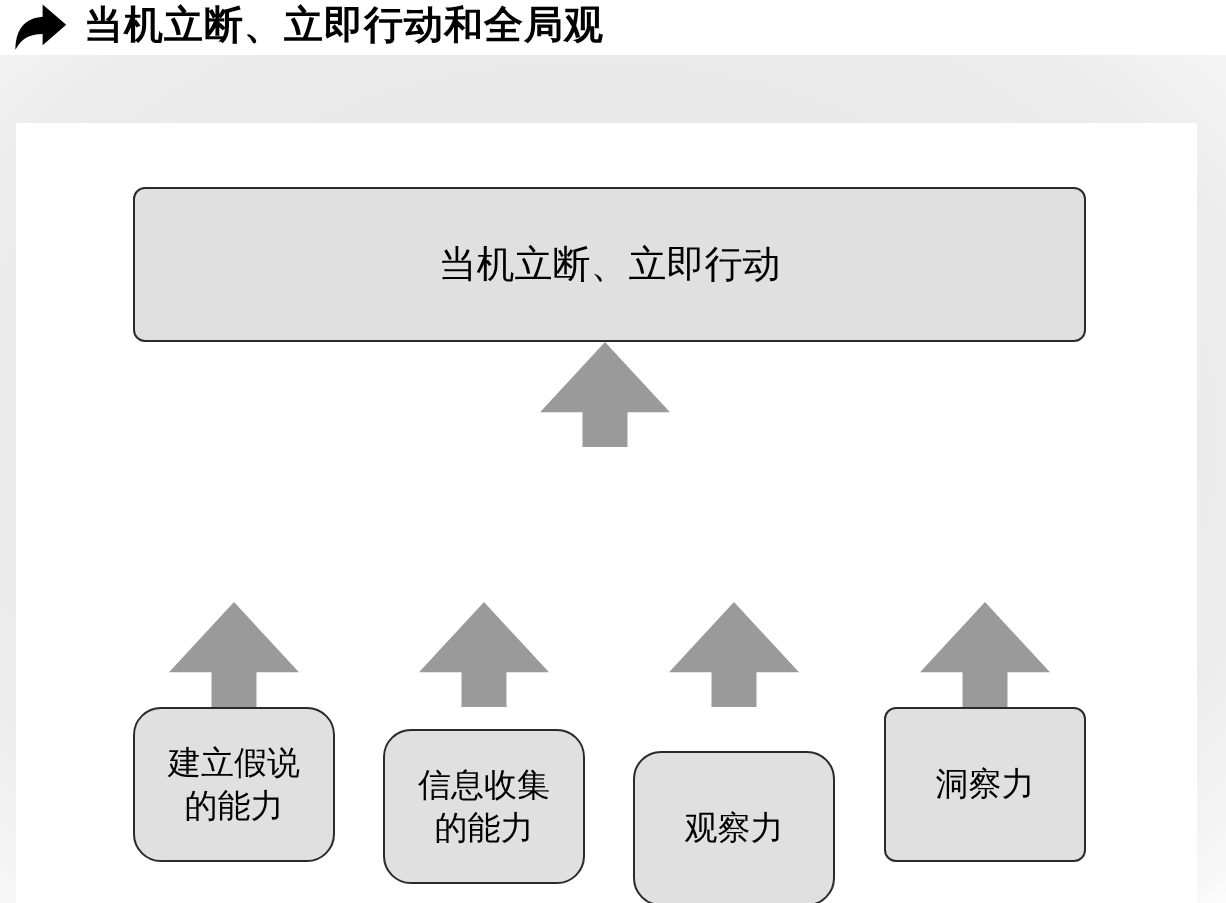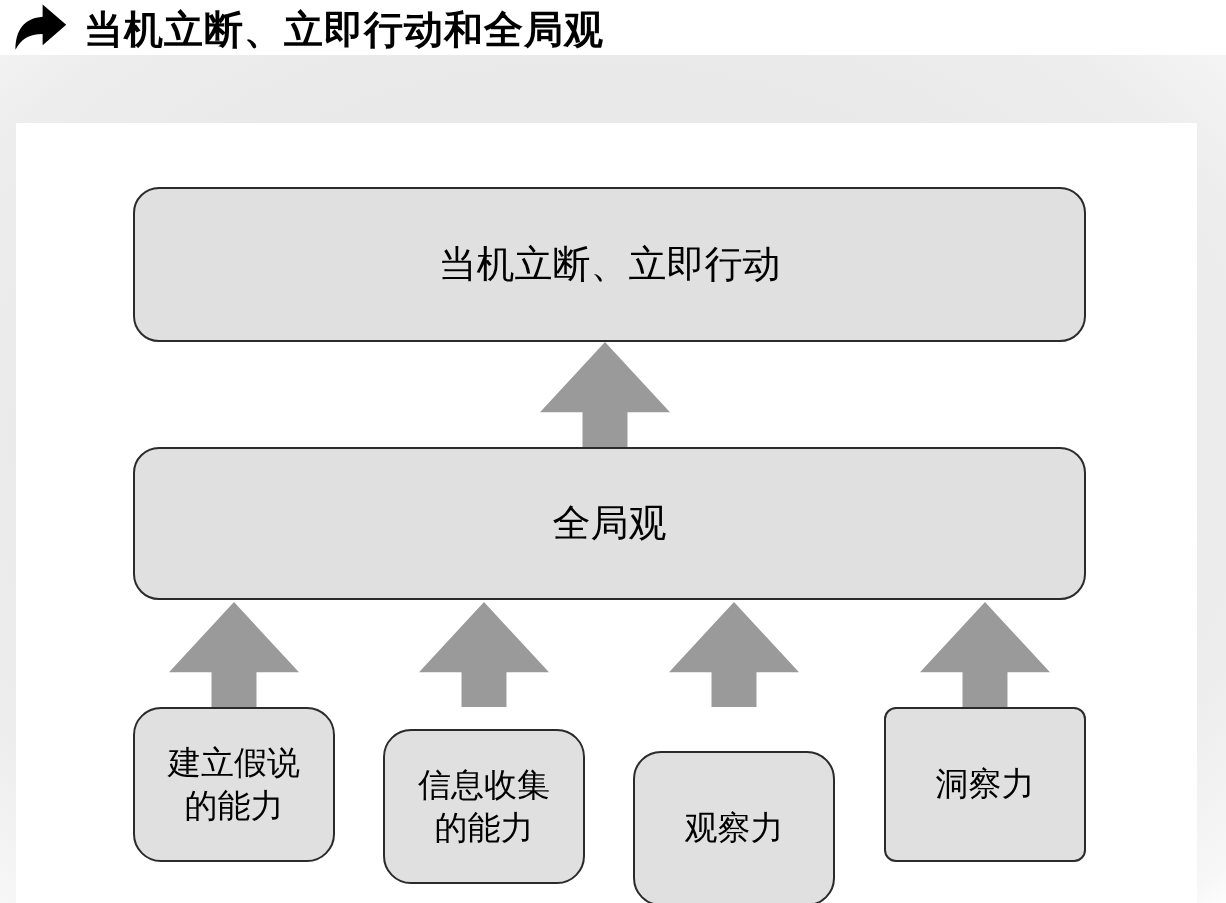--- a/index.html
+++ b/index.html
@@ -10,21 +10,21 @@
     height: 903px;
     background: #ffffff;
     overflow: hidden;
     font-family: "Liberation Serif", serif;
   }
   
   .title-bar {
     position: absolute;
     left: 10px; top: 2px;
     display: flex;
-    align-items: flex-end;
+    align-items: flex-start;
     gap: 16px;
   }
   .title-icon { width: 58px; height: 52px; flex: 0 0 auto; }
   .page-title {
     font-family: "Liberation Sans", sans-serif;
     font-weight: 700;
     font-size: 39px;
     color: var(--title-color, #000);
     letter-spacing: 1px;
     line-height: 1.2;
@@ -42,21 +42,21 @@
     position: absolute;
     left: 16px; top: 68px;
     width: 1181px; height: 805px;
     background: var(--panel-bg, #ffffff);
   }
   
   .box {
     position: absolute;
     background: var(--box-fill, #e0e0e0);
     border: 2px solid var(--box-border, #2b2b2b);
-    border-radius: 26px;
+    border-radius: 12px;
     display: flex;
     align-items: center;
     justify-content: center;
     color: #000;
     z-index: 2;
   }
   .box-label {
     white-space: pre-line;
     text-align: center;
     line-height: 1.28;
@@ -98,23 +98,20 @@
 
   <div class="figure-frame">
     <div class="figure-panel">
 
       <div class="box box-top">
         <span class="box-label">当机立断、立即行动</span>
       </div>
 
       <div class="up-arrow arrow-main"></div>
 
-      <div class="box box-middle">
-        <span class="box-label">全局观</span>
-      </div>
 
       <div class="up-arrow arrow-s arrow-s1"></div>
       <div class="up-arrow arrow-s arrow-s2"></div>
       <div class="up-arrow arrow-s arrow-s3"></div>
       <div class="up-arrow arrow-s arrow-s4"></div>
 
       <div class="box box-small box-b1">
         <span class="box-label">建立假说
 的能力</span>
       </div>

